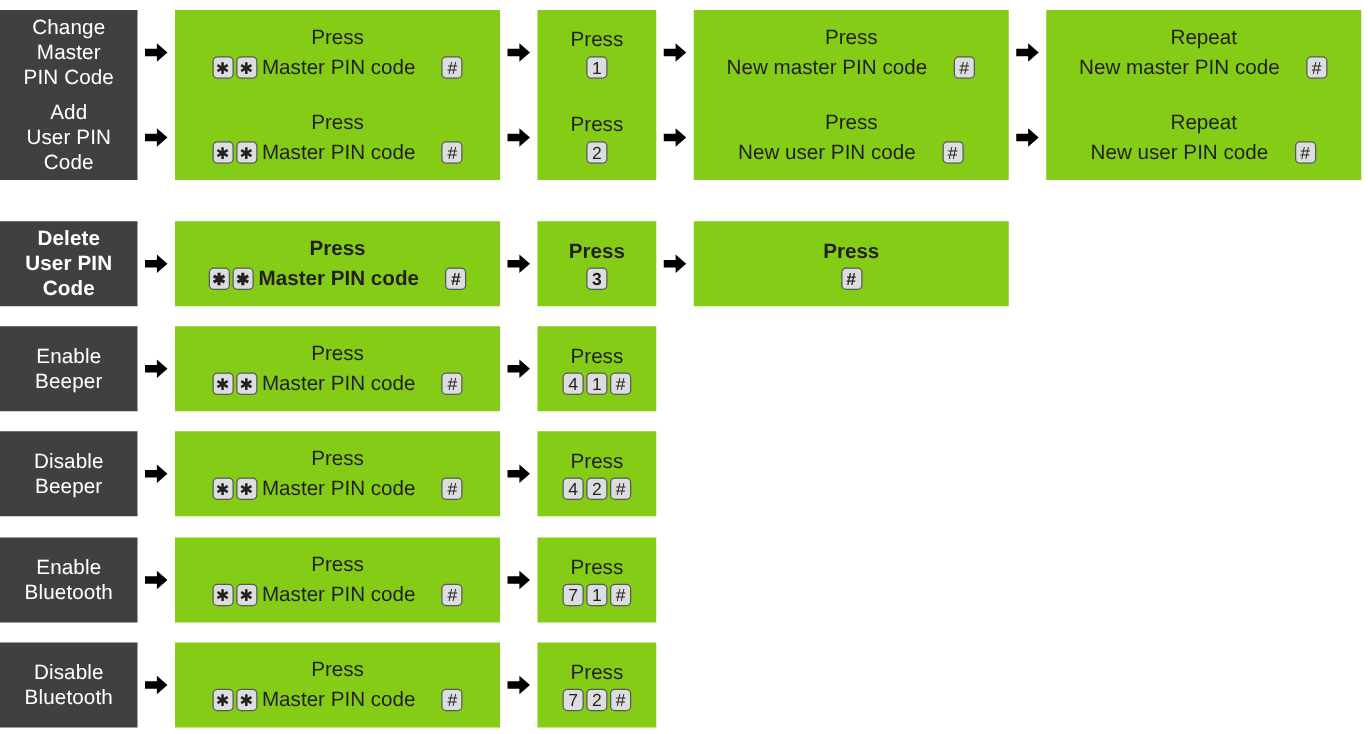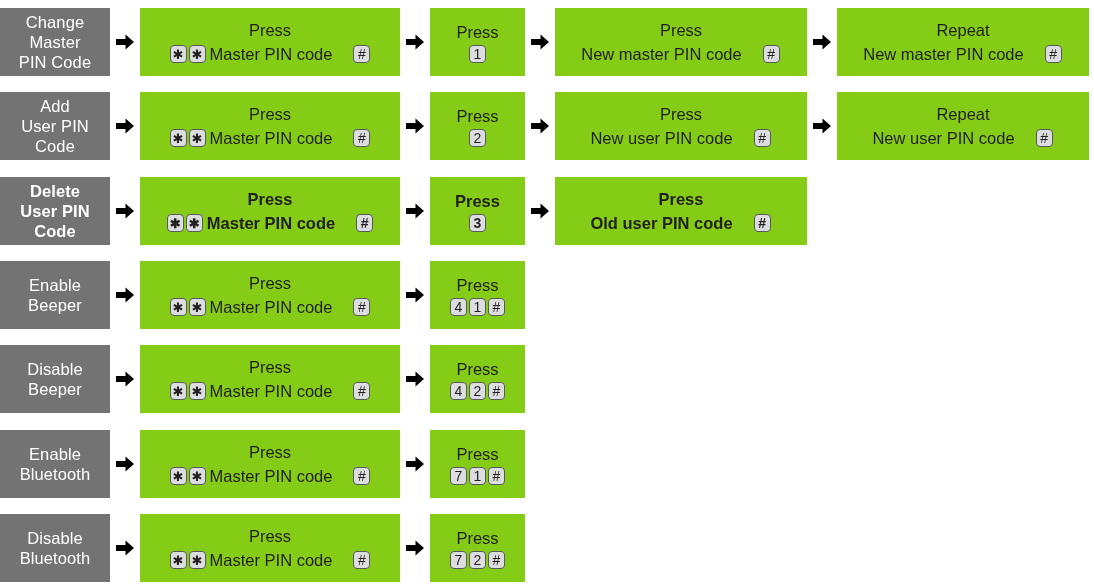--- a/index.html
+++ b/index.html
@@ -26,21 +26,21 @@
     left: 0;
     width: 1094px;
     display: flex;
     align-items: stretch;
   }
 
   
   .label-box {
     width: 110px;
     flex: 0 0 110px;
-    background: #737373;
+    background: #404040;
     color: #ffffff;
     display: flex;
     align-items: center;
     justify-content: center;
     text-align: center;
     font-size: 16.5px;
     line-height: 1.22;
     letter-spacing: 0.1px;
     box-sizing: border-box;
     padding: 2px 4px;
@@ -170,21 +170,21 @@
         </span>
       </div>
       <div class="step-box" style="flex: 0 0 252px; width: 252px;">
         <div class="step-line l1">Repeat</div>
         <div class="step-line l2">
           <span class="txt pad-r">New master PIN code</span>
           <span class="keycap hash">#</span>
         </div>
       </div>
     </div>
-    <div class="row" style="top: 92px; height: 68px;">
+    <div class="row" style="top: 76px; height: 68px;">
       <div class="label-box">
         <span style="white-space: pre-line;">Add
 User PIN
 Code</span>
       </div>
       <div class="arrow-cell">
         <span class="arrow-glyph">
           <svg width="20" height="20" viewBox="0 0 20 20" aria-hidden="true">
             <path d="M1 7 L10.5 7 L10.5 2.6 L19 10 L10.5 17.4 L10.5 13 L1 13 Z" fill="#000000"></path>
           </svg>
@@ -279,21 +279,20 @@
       <div class="arrow-cell">
         <span class="arrow-glyph">
           <svg width="20" height="20" viewBox="0 0 20 20" aria-hidden="true">
             <path d="M1 7 L10.5 7 L10.5 2.6 L19 10 L10.5 17.4 L10.5 13 L1 13 Z" fill="#000000"></path>
           </svg>
         </span>
       </div>
       <div class="step-box" style="flex: 0 0 252px; width: 252px;">
         <div class="step-line l1">Press</div>
         <div class="step-line l2">
-          <span class="txt pad-r">Old user PIN code</span>
           <span class="keycap hash">#</span>
         </div>
       </div>
     </div>
     <div class="row" style="top: 261px; height: 68px;">
       <div class="label-box">
         <span style="white-space: pre-line;">Enable
 Beeper</span>
       </div>
       <div class="arrow-cell">

